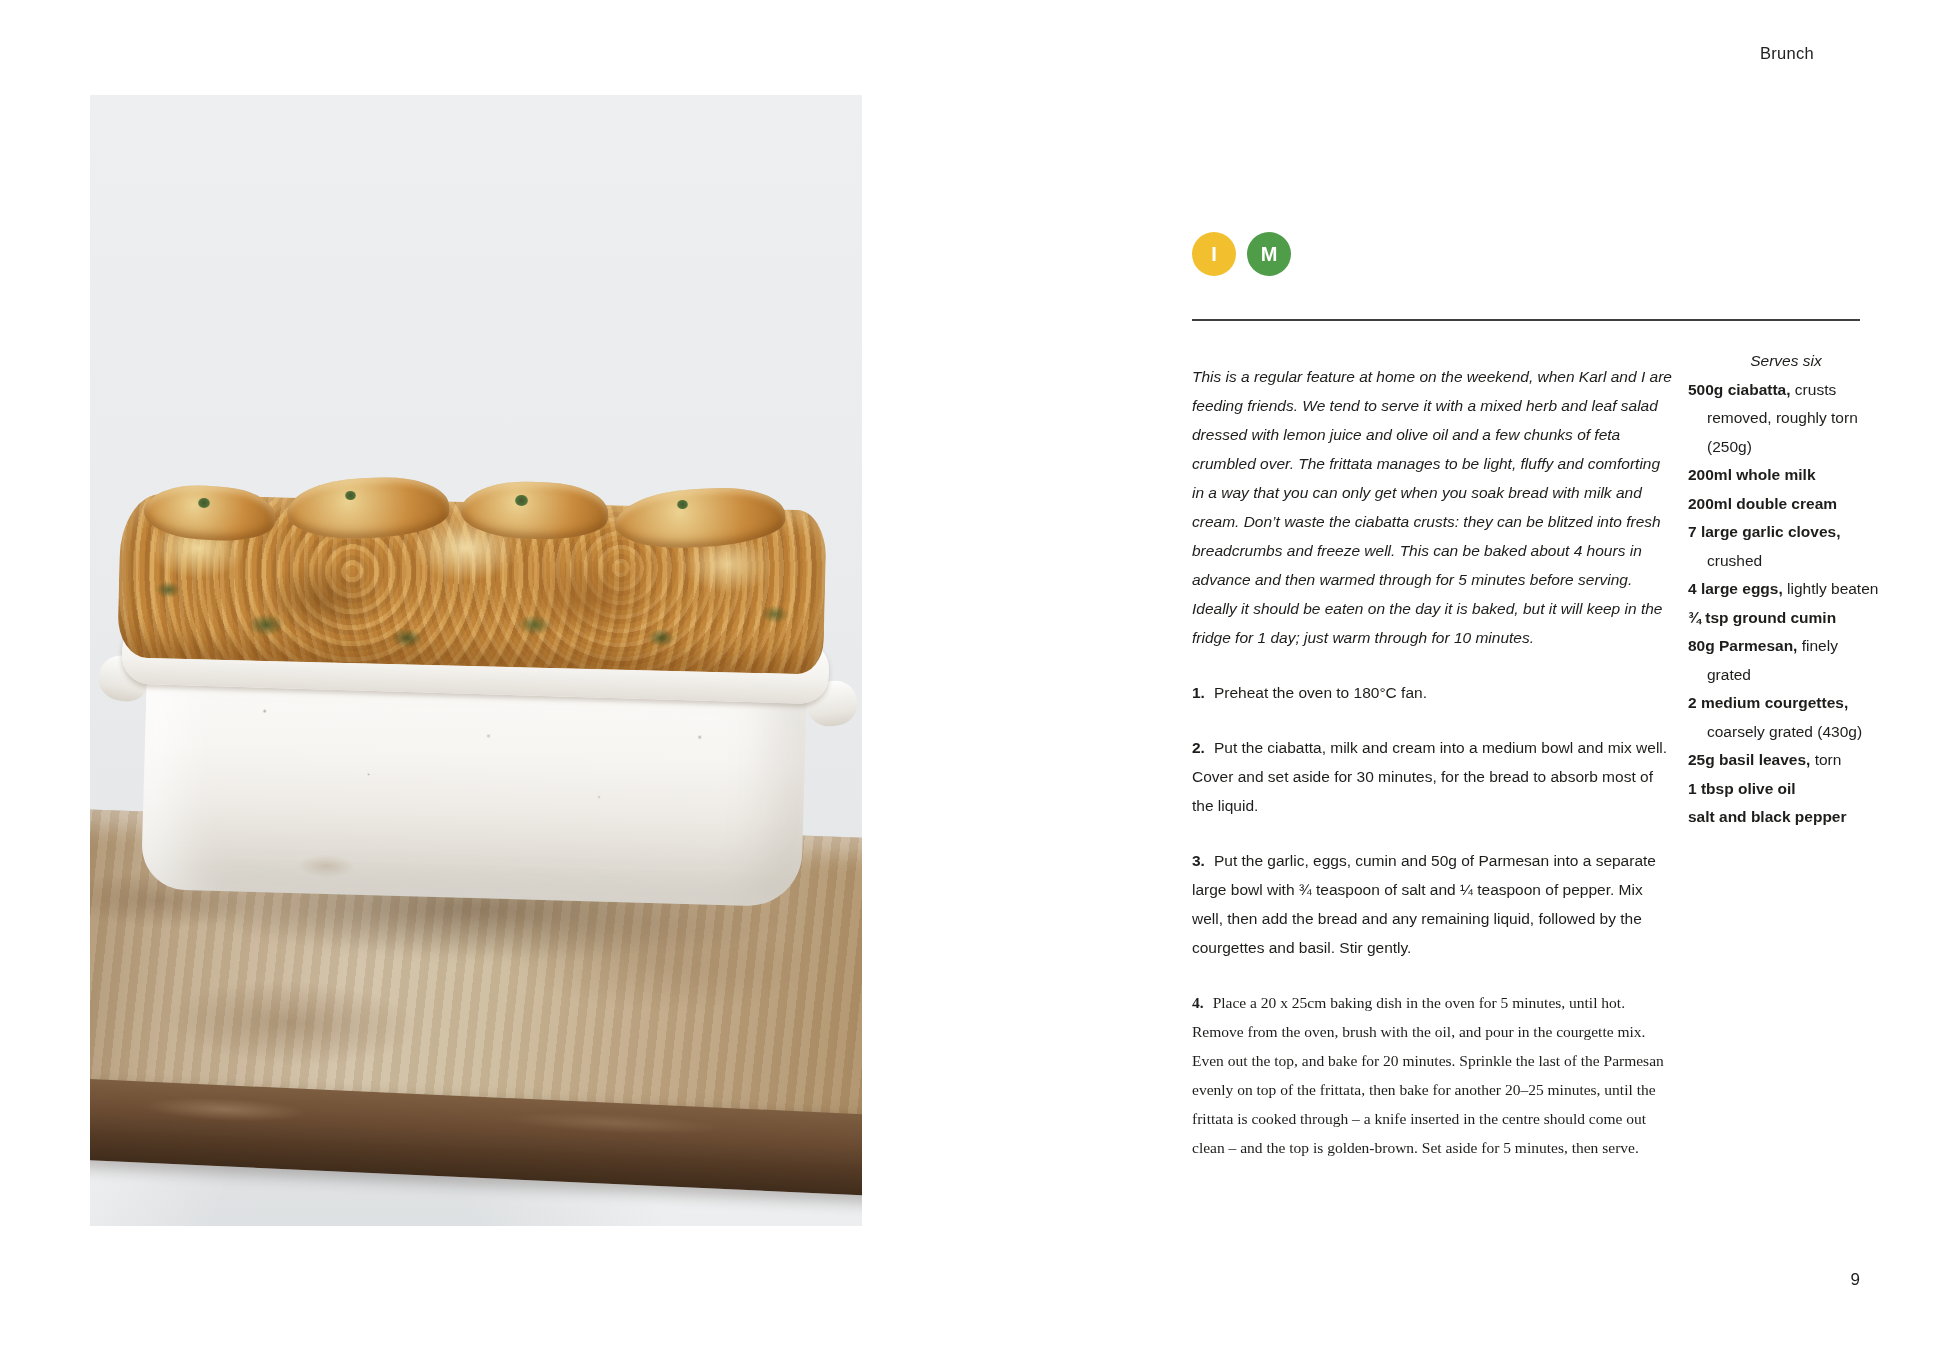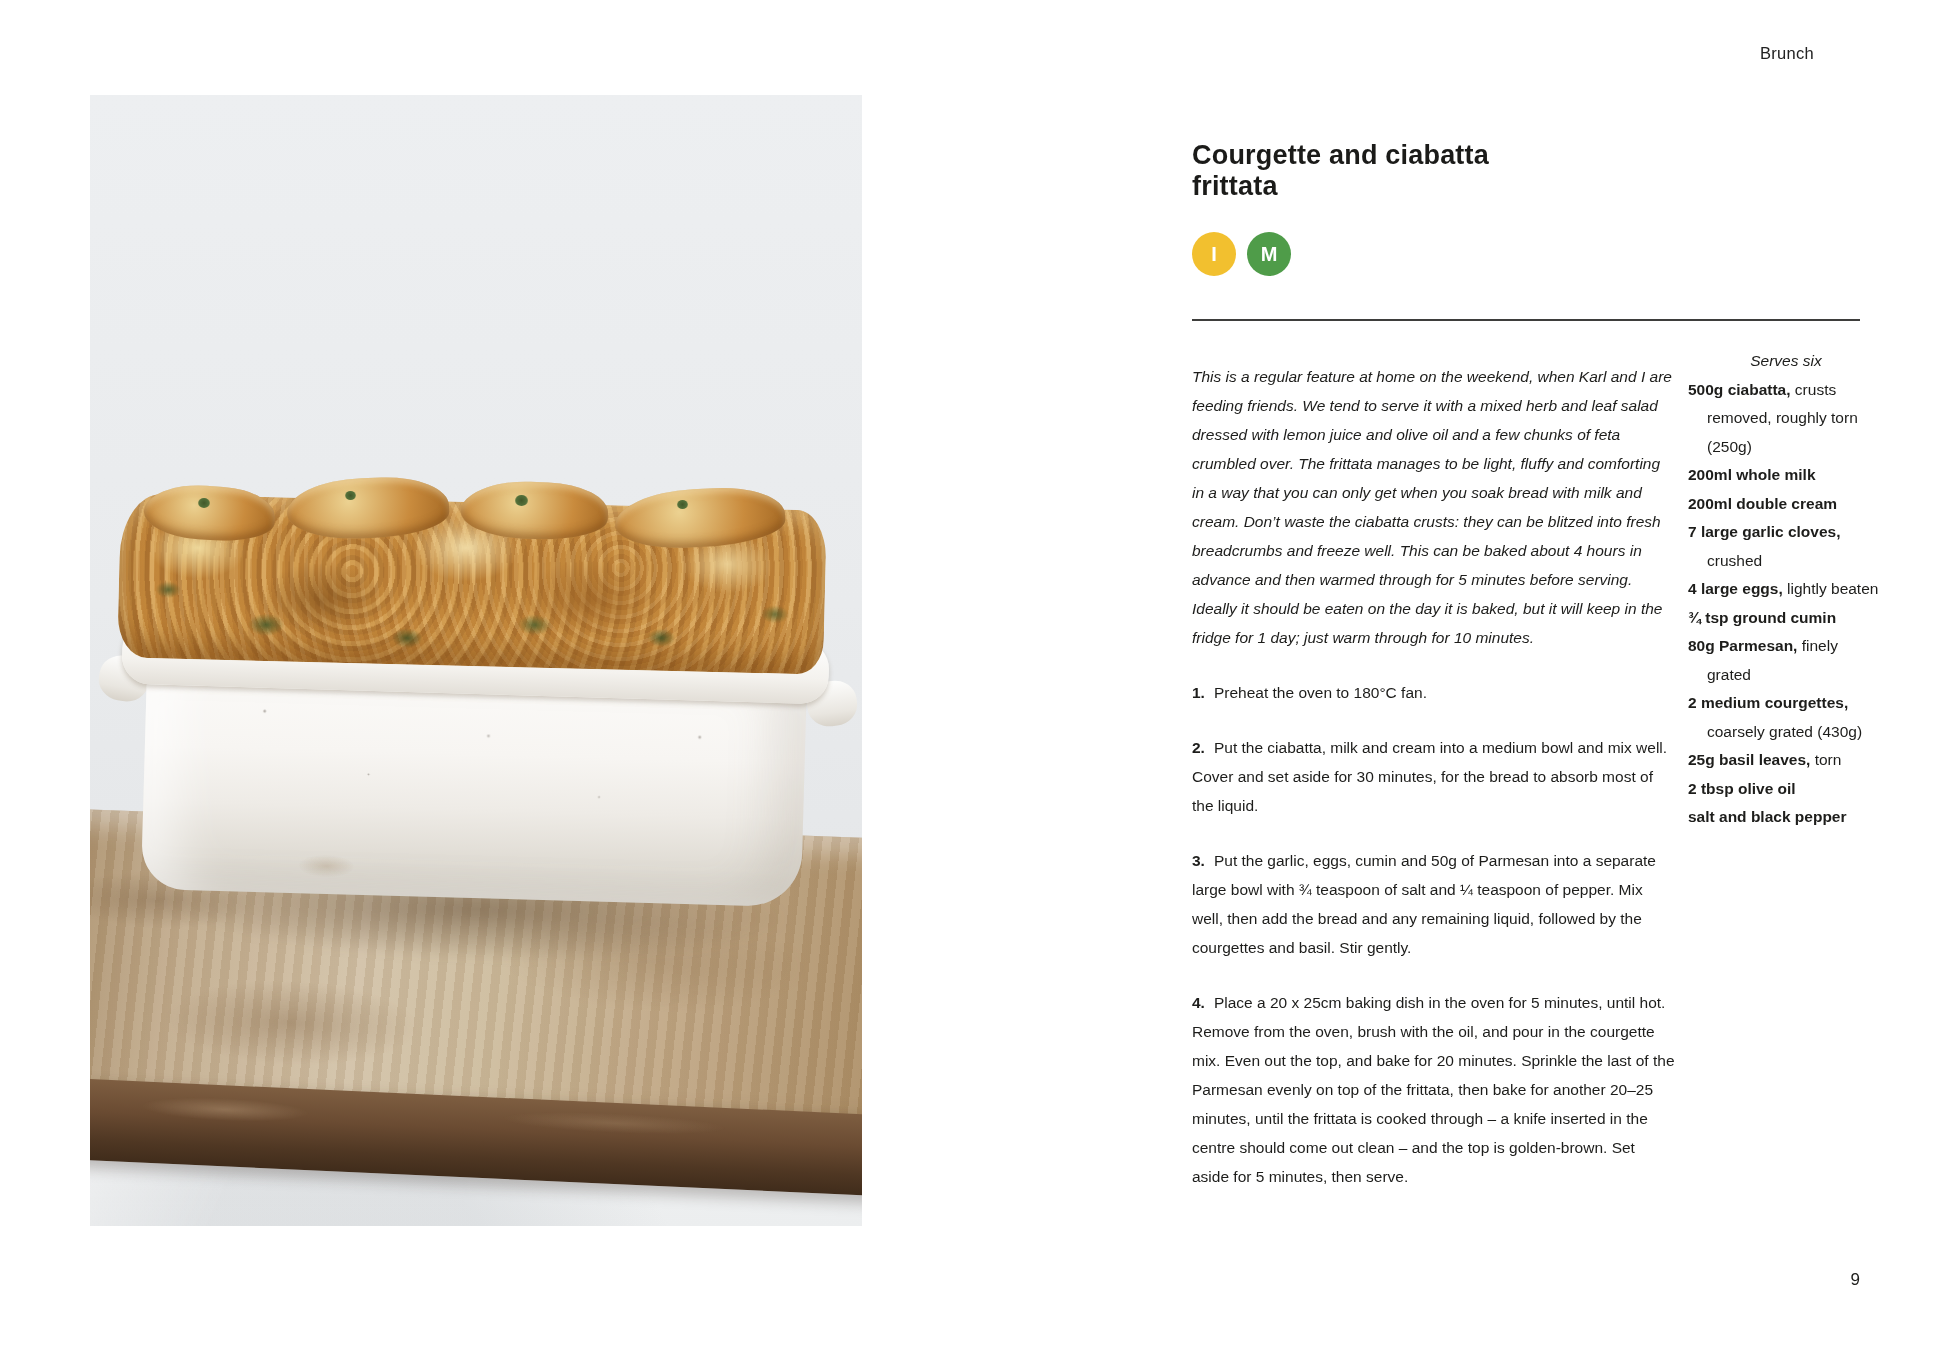--- a/index.html
+++ b/index.html
@@ -125,21 +125,21 @@
     font-size:27px;line-height:31px;font-weight:bold;letter-spacing:.2px;color:#1b1b19;}
   .badges{position:absolute;left:1192px;top:232px;display:flex;gap:11px;}
   .badge{width:44px;height:44px;border-radius:50%;color:#ffffff;font-weight:bold;
     font-size:20px;display:flex;align-items:center;justify-content:center;}
   .rule{position:absolute;left:1192px;top:319px;width:668px;height:2px;background:#3e3e3c;}
 
   .main-col{position:absolute;left:1192px;top:362px;width:484px;
     font-size:15.5px;line-height:29px;color:#1d1d1b;}
   .intro{font-style:italic;margin:0 0 26px 0;}
   .step{margin:0 0 26px 0;}
-  .step:last-child{margin-bottom:8px;}
+  .step:last-child{margin-bottom:8px;font-family:Liberation Serif, serif;}
   .step-num{font-weight:bold;margin-right:9px;}
 
   .ing-col{position:absolute;left:1688px;top:347px;width:196px;
     font-size:15.5px;line-height:28.5px;color:#1d1d1b;}
   .serves{font-style:italic;margin:0;text-align:center;}
   .ing{margin:0;padding-left:19px;text-indent:-19px;}
   .ing-bold{font-weight:bold;}
 
   .page-num{position:absolute;left:1826px;top:1270px;width:34px;text-align:right;
     font-size:17px;color:#1d1d1b;}
@@ -164,21 +164,20 @@
     <div class="bump b3"></div>
     <div class="bump b4"></div>
     <div class="fleck k1"></div>
     <div class="fleck k2"></div>
     <div class="fleck k3"></div>
     <div class="fleck k4"></div>
   </div>
 
   <div class="brunch">Brunch</div>
 
-  <h1 class="title">Courgette and ciabatta frittata</h1>
 
   <div class="badges">
 
       <span class="badge" style="background-color: rgb(242, 192, 47);">I</span>
 
       <span class="badge" style="background-color: rgb(79, 156, 73);">M</span>
     </div>
 
   <div class="rule"></div>
 
@@ -211,20 +210,20 @@
         <p class="ing"><span class="ing-bold">4 large eggs,</span> <span class="ing-rest">lightly beaten</span></p>
 
         <p class="ing"><span class="ing-bold">¾ tsp ground cumin</span> <span class="ing-rest"></span></p>
 
         <p class="ing"><span class="ing-bold">80g Parmesan,</span> <span class="ing-rest">finely grated</span></p>
 
         <p class="ing"><span class="ing-bold">2 medium courgettes,</span> <span class="ing-rest">coarsely grated (430g)</span></p>
 
         <p class="ing"><span class="ing-bold">25g basil leaves,</span> <span class="ing-rest">torn</span></p>
 
-        <p class="ing"><span class="ing-bold">2 tbsp olive oil</span> <span class="ing-rest"></span></p>
+        <p class="ing"><span class="ing-bold">1 tbsp olive oil</span> <span class="ing-rest"></span></p>
 
         <p class="ing"><span class="ing-bold">salt and black pepper</span> <span class="ing-rest"></span></p>
       </div>
   </div>
 
   <div class="page-num">9</div>
 </div>
 
 </body></html>

